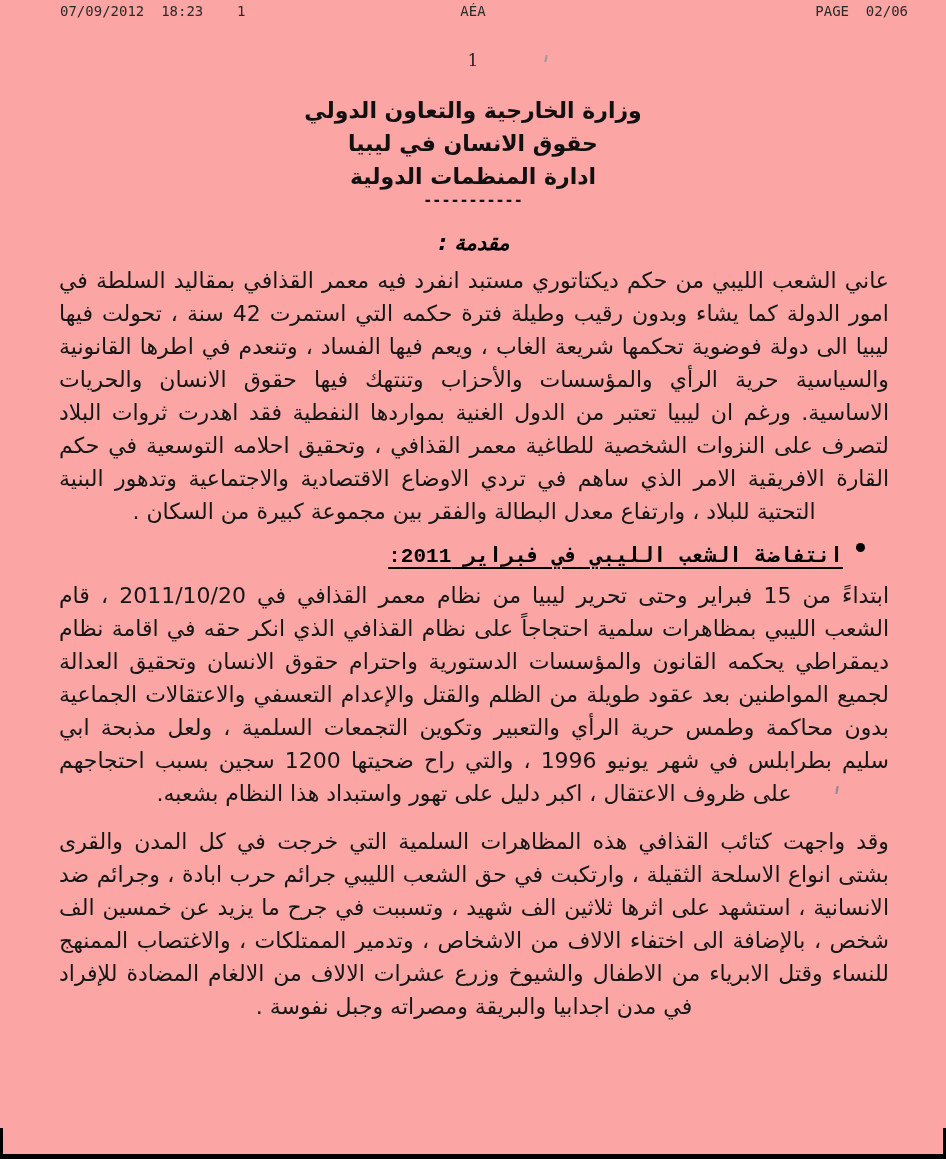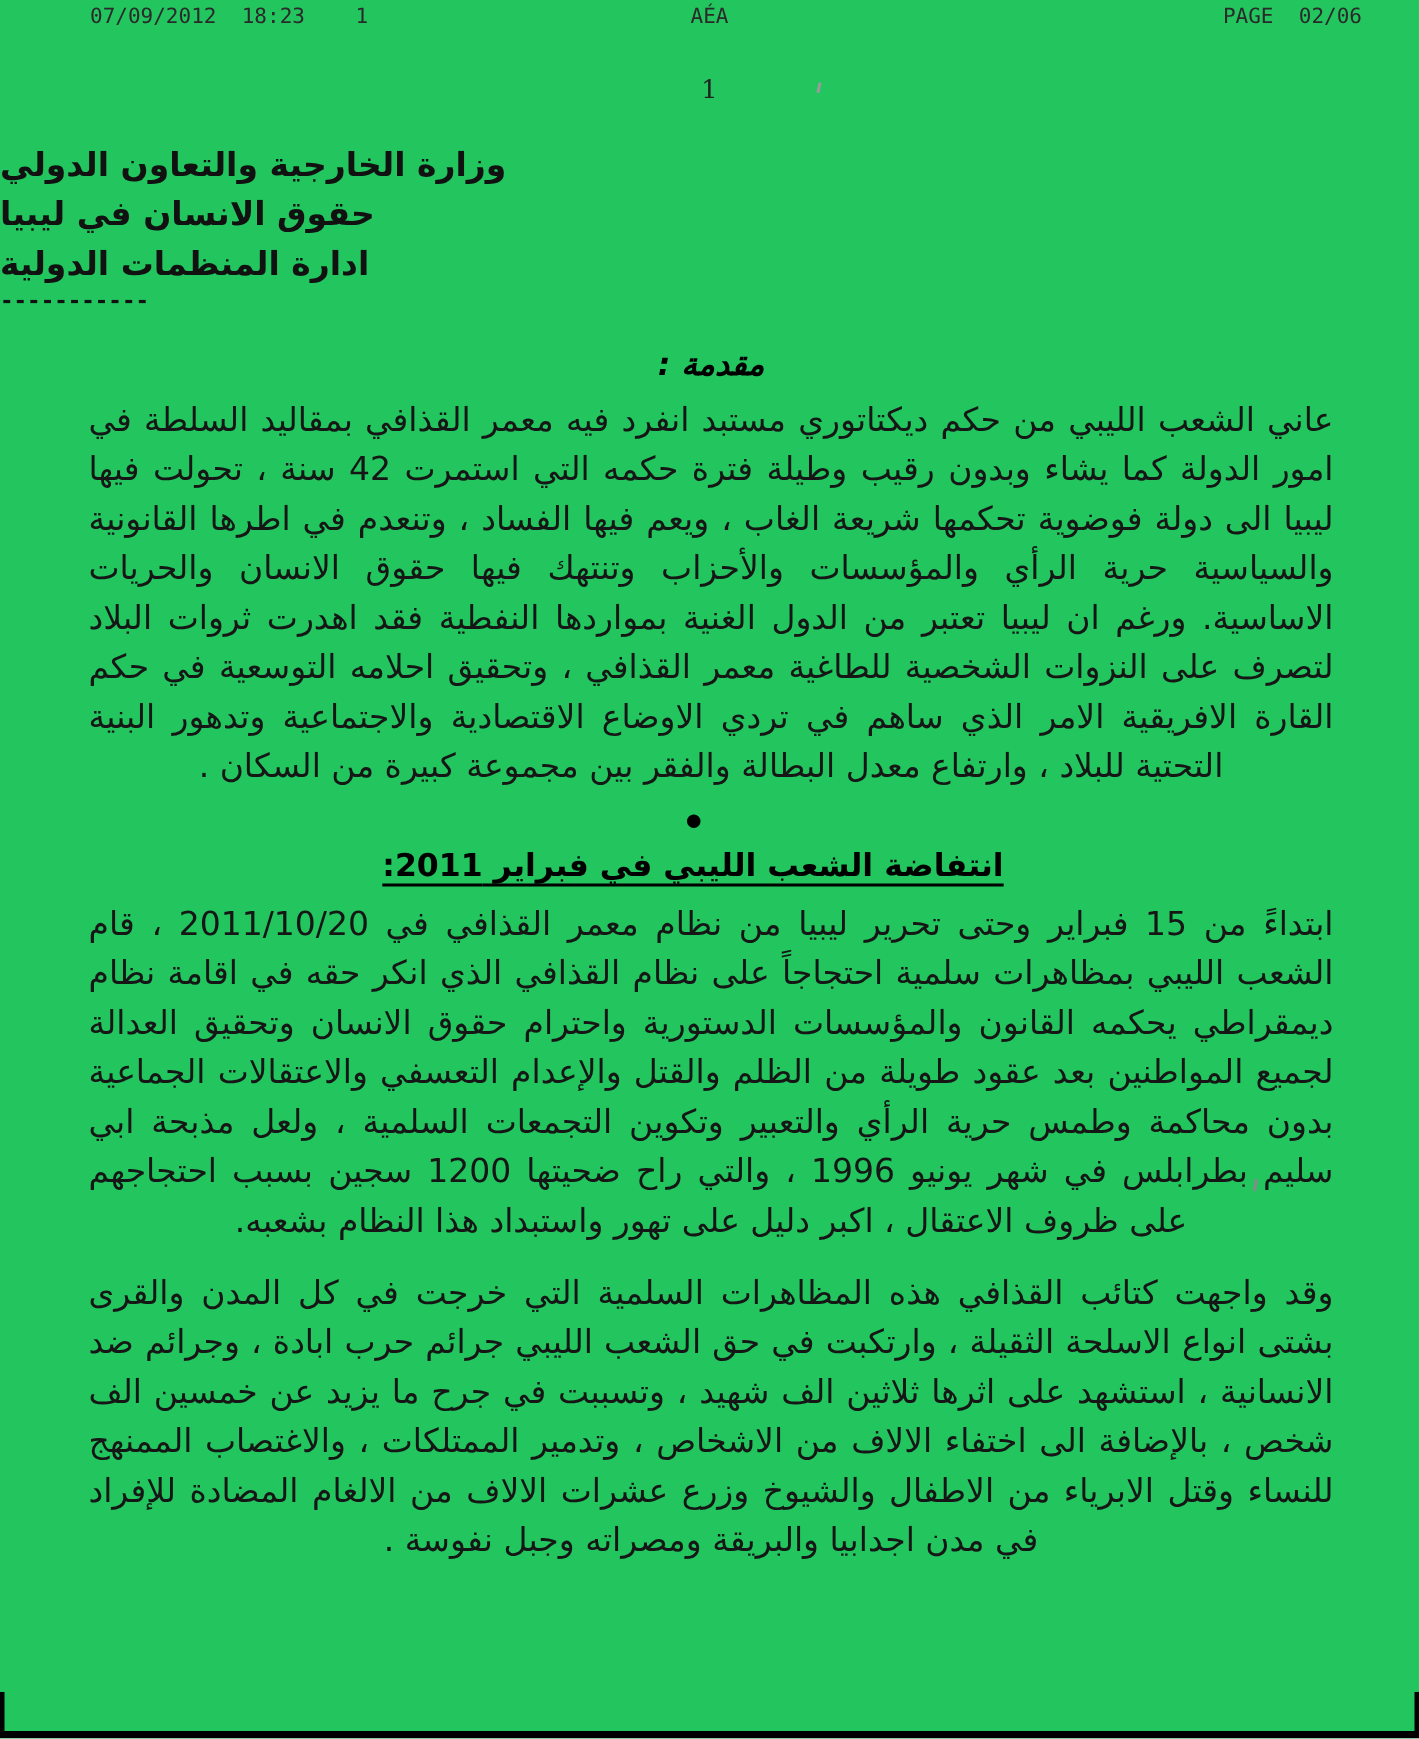--- a/index.html
+++ b/index.html
@@ -4,21 +4,21 @@
 <style>
   html, body {
     margin: 0;
     padding: 0;
     background: #ffffff;
   }
   .page {
     position: relative;
     width: 946px;
     height: 1159px;
-    background: #22c55e;
+    background: #fca5a5;
     overflow: hidden;
     font-family: "DejaVu Sans", sans-serif;
     color: #1b1b1b;
   }
 
   
   .fax-header {
     position: absolute;
     top: 3px;
     left: 0;
@@ -44,21 +44,21 @@
     font-size: 17px;
     color: #222;
   }
 
   
   .title-block {
     position: absolute;
     top: 94px;
     left: 0;
     width: 100%;
-    text-align: left;
+    text-align: center;
     direction: rtl;
     font-weight: bold;
     font-size: 22px;
     line-height: 33px;
     color: #111;
   }
   .title-separator {
     font-family: "DejaVu Sans Mono", monospace;
     font-size: 15px;
     font-weight: bold;
@@ -87,25 +87,24 @@
   .para {
     font-size: 22px;
     line-height: 33px;
     text-align: justify;
     text-align-last: center;
     margin: 0 0 15px 0;
     color: #161616;
   }
   .bullet-heading-row {
     display: flex;
-    flex-direction: column;
-    align-items: center;
     gap: 13px;
     padding-right: 24px;
     margin: 3px 0 11px 0;
+    font-family: Liberation Mono, monospace;
   }
   .bullet-dot {
     width: 9px;
     height: 9px;
     border-radius: 50%;
     background: #000;
     flex: 0 0 auto;
   }
   .bullet-heading-text {
     font-weight: bold;

